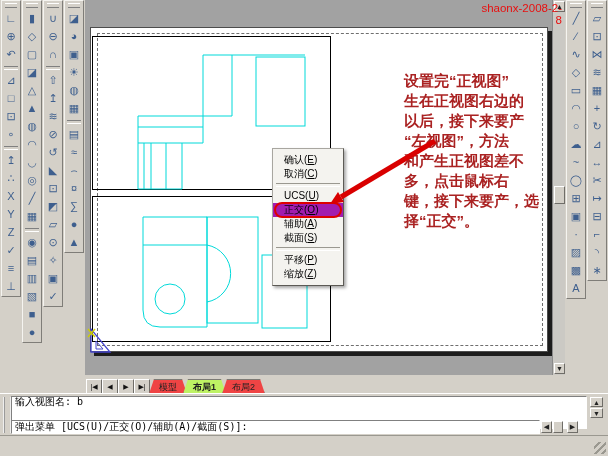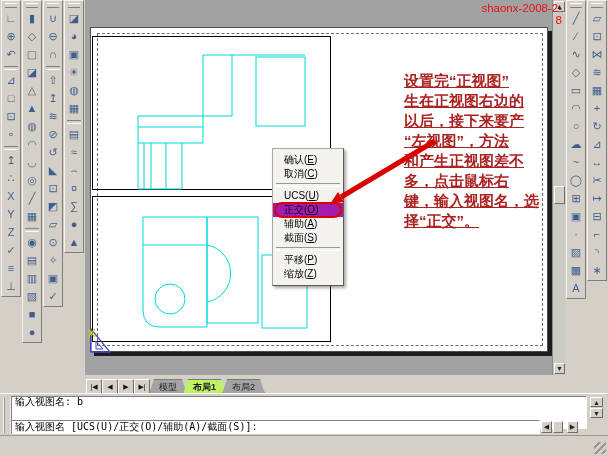--- a/index.html
+++ b/index.html
@@ -29,21 +29,21 @@
           text-align:center;color:#222;}
   .sb-thumb{position:absolute;background:#d4d0c8;border:1px solid #fff;border-right-color:#6f6d68;
             border-bottom-color:#6f6d68;box-sizing:border-box;}
   
   .tabrow{position:absolute;left:85px;top:375px;width:480px;height:17px;background:#d4d0c8;}
   .navbtn{display:inline-block;width:16px;height:15px;margin-top:1px;background:#d4d0c8;
           border:1px solid #fff;border-right-color:#6f6d68;border-bottom-color:#6f6d68;
           box-sizing:border-box;font-size:7px;line-height:13px;text-align:center;color:#111;}
   .tabs{position:absolute;left:68px;top:1px;height:16px;white-space:nowrap;}
   .tab{display:inline-block;height:15px;line-height:15px;padding:0 9px;margin-left:-4px;
-       background:#a3a3a3;border:1px solid #7c7a75;border-bottom:none;box-sizing:border-box;
+       background:#ef4444;border:1px solid #7c7a75;border-bottom:none;box-sizing:border-box;
        font-size:9px;color:#222;clip-path:polygon(5px 0,calc(100% - 5px) 0,100% 100%,0 100%);}
   .tab.active{background:#bef264;font-weight:bold;}
   
   .ctxmenu{position:absolute;left:272px;top:148px;width:70px;background:#f4f3ef;
            border:1px solid #a8a6a0;border-right-color:#5c5a55;border-bottom-color:#5c5a55;
            box-shadow:2px 2px 3px rgba(0,0,0,.35);padding:4px 0;font-size:10px;z-index:30;}
   .mi{position:relative;height:14px;line-height:14px;padding-left:11px;color:#000;white-space:nowrap;}
   .mi.hl{background:#a21caf;}
   .mi.hl::after{content:"";position:absolute;left:1px;right:1px;top:-1px;bottom:-1px;
                 border:2px solid #dd0000;border-radius:8px;pointer-events:none;}
@@ -107,28 +107,28 @@
       <line x1="160" y1="327" x2="207" y2="327" fill="none" stroke="#00d9d9"></line>
       <line x1="207" y1="217" x2="207" y2="327" fill="none" stroke="#00d9d9"></line>
       <rect x="256" y="57" width="49" height="69" fill="none" stroke="#00d9d9"></rect>
       <rect x="207" y="217" width="51" height="106" fill="none" stroke="#00d9d9"></rect>
       <rect x="262" y="255" width="45" height="73" fill="none" stroke="#00d9d9"></rect>
       <circle cx="170" cy="299" r="15" fill="none" stroke="#00d9d9"></circle>
       <path d="M143,310 Q143,327 160,327" fill="none" stroke="#00d9d9"></path>
       <path d="M207,245 A29,29 0 0 1 207,302" fill="none" stroke="#00d9d9"></path>
     </svg>
 
-  <div class="annot" style="color: rgb(170, 34, 34); text-decoration: underline;">
+  <div class="annot" style="color: rgb(170, 34, 34);">
       <div>设置完“正视图”</div>
       <div>生在正视图右边的</div>
       <div>以后，接下来要产</div>
       <div>“左视图”，方法</div>
       <div>和产生正视图差不</div>
       <div>多，点击鼠标右</div>
-      <div>键，输入视图名，选</div>
+      <div>键，接下来要产，选</div>
       <div>择“正交”。</div>
     </div>
 
   <div class="ctxmenu">
       <div class="mi">确认(<u>E</u>)</div>
       <div class="mi">取消(<u>C</u>)</div>
       <div class="msep"></div>
       <div class="mi">UCS(<u>U</u>)</div>
       <div class="mi hl">正交(<u>O</u>)</div>
       <div class="mi">辅助(<u>A</u>)</div>
@@ -275,21 +275,21 @@
 
   </div>
 
   <div class="cmdpanel">
     <div class="cmdgrip"></div>
     <div class="cmdhist">
         <div>输入视图名: b</div>
       </div>
     <div class="sb-btn" style="left:590px;top:3px;width:13px;height:10px;">▲</div>
     <div class="sb-btn" style="left:590px;top:14px;width:13px;height:10px;">▼</div>
-    <div class="cmdline">输入视图名 [UCS(U)/正交(O)/辅助(A)/截面(S)]:</div>
+    <div class="cmdline">弹出菜单 [UCS(U)/正交(O)/辅助(A)/截面(S)]:</div>
     <div class="sb-btn" style="left:541px;top:27px;width:11px;height:12px;">◀</div>
     <div class="sb-thumb" style="left:553px;top:27px;width:10px;height:12px;"></div>
     <div class="sb-btn" style="left:567px;top:27px;width:11px;height:12px;">▶</div>
   </div>
 
   <div class="statusbar">
     <div class="grip"></div>
   </div>
 
 </div>

